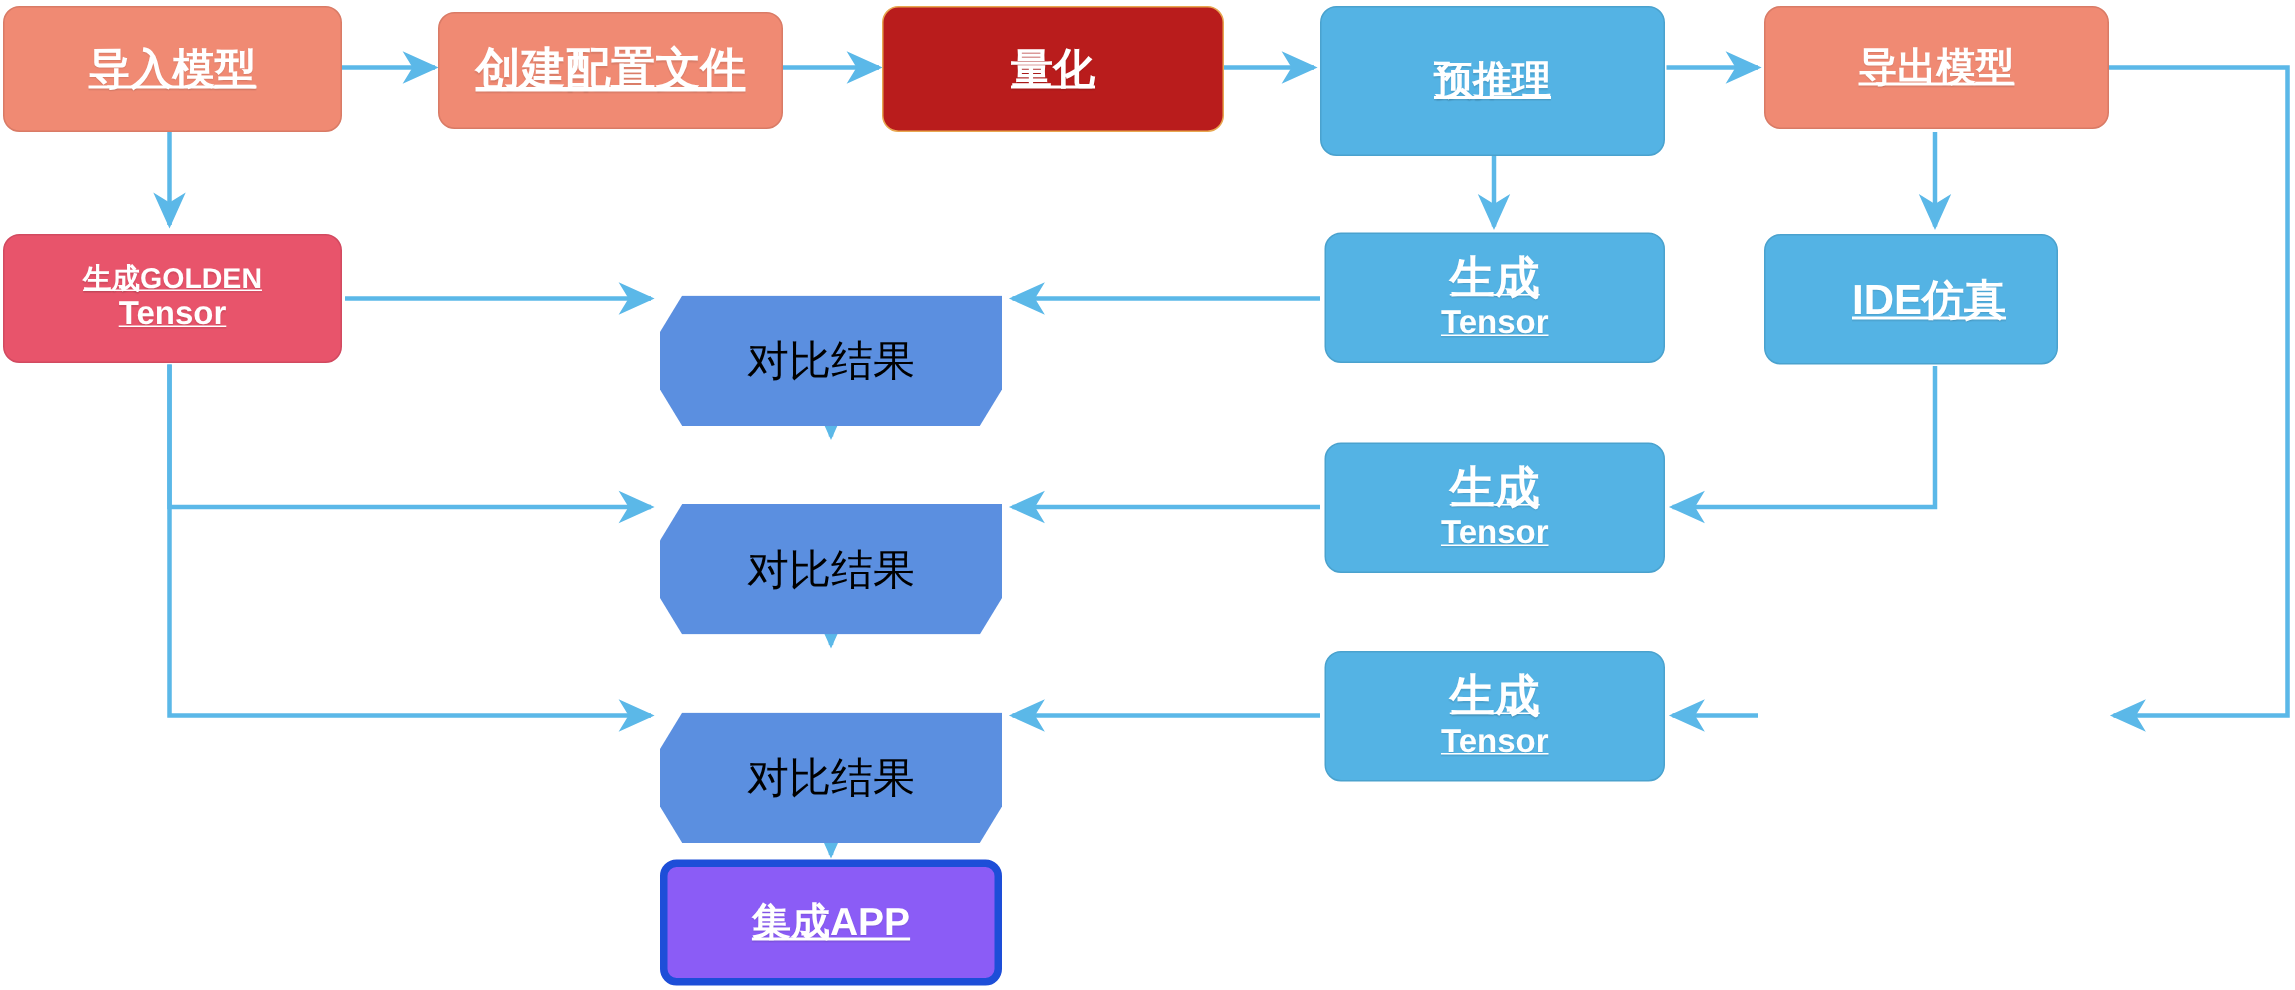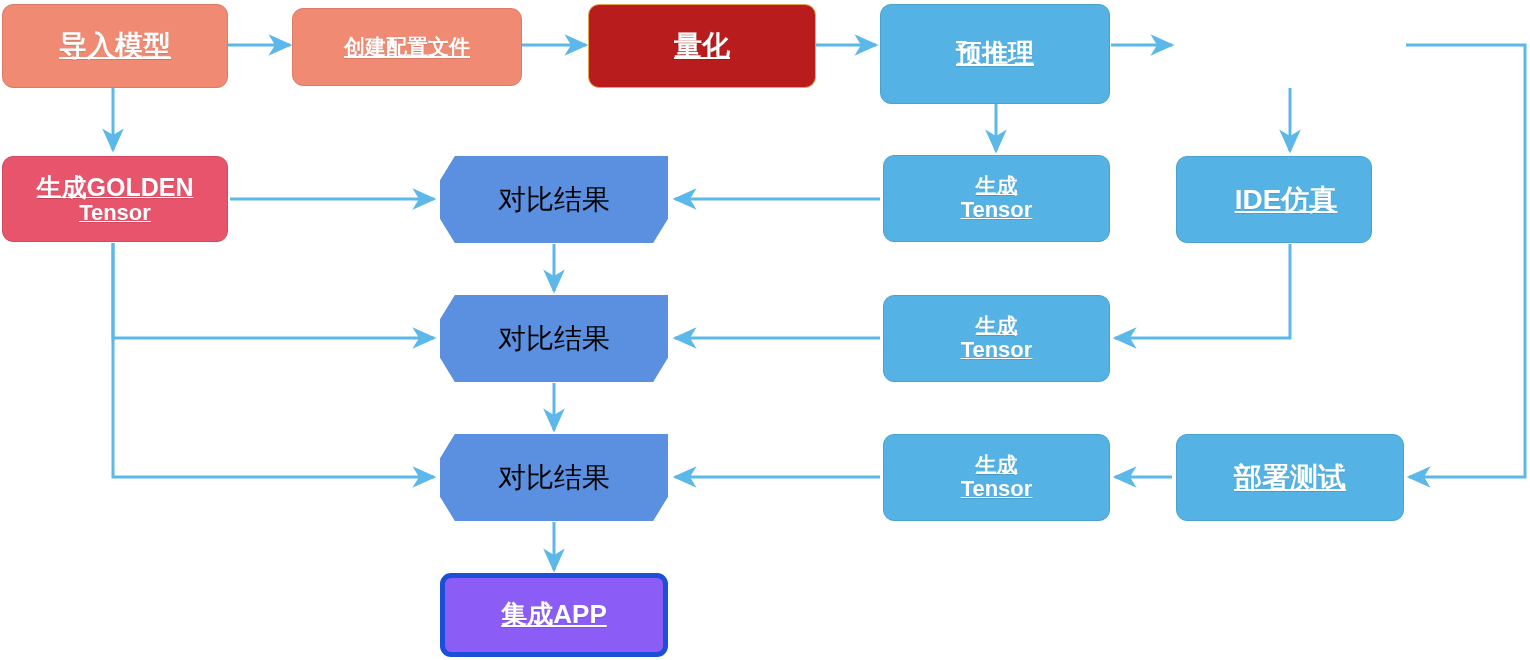--- a/index.html
+++ b/index.html
@@ -56,33 +56,34 @@
   .fill-green  { background: #8b5cf6; border: 5px solid #1d4ed8; }
   
   .hexnode {
     background: #5B8FE0;
     border: none;
     clip-path: polygon(6.5% 0%, 100% 0%, 100% 72%, 93.5% 100%, 6.5% 100%, 0% 72%, 0% 28%);
   }
   .hexwrap {
     position: absolute;
     z-index: 2;
+    margin-top: 41px;
   }
   .hexwrap .hexnode {
     position: absolute;
     left: 0; top: 0;
     width: 100%; height: 100%;
     display: flex;
     align-items: center;
     justify-content: center;
   }
-  .t-24 { font-size: 21px; }
+  .t-24 { font-size: 30px; }
   .t-26 { font-size: 26px; }
   .t-28 { font-size: 28px; }
-  .t-19 { font-size: 25px; margin-top: 32px; }
+  .t-19 { font-size: 19px; margin-top: 32px; }
   .sub  { font-size: 22px; font-weight: bold; margin-top: 48px; }
 </style>
 </head>
 <body>
 
 <div id="canvas">
 
   <svg id="edges" viewBox="0 0 1530 660" width="1530" height="660">
     <defs>
       <marker id="ah" markerWidth="9" markerHeight="9" refX="7.6" refY="4.5" orient="auto" markerUnits="strokeWidth">
@@ -129,20 +130,23 @@
   </div>
 
   <div class="node rounded fill-orange t-28" style="left:588px; top:4px;  width:228px; height:84px;">
     <span class="lbl">量化</span>
   </div>
 
   <div class="node rounded fill-lblue t-26" style="left:880px; top:4px;  width:230px; height:100px;">
     <span class="lbl">预推理</span>
   </div>
 
+  <div class="node rounded fill-coral t-26" style="left:1176px; top:4px; width:230px; height:82px;">
+    <span class="lbl">导出模型</span>
+  </div>
 
   <div class="node rounded fill-crimson" style="left:2px; top:156px; width:226px; height:86px;">
     <span class="lbl">
       <span class="t-19">生成GOLDEN</span><br>
       <span class="sub">Tensor</span>
     </span>
   </div>
 
   <div class="hexwrap" style="left:440px; top:156px; width:228px; height:87px;">
     <div class="hexnode t-28">
@@ -180,21 +184,18 @@
     </div>
   </div>
 
   <div class="node rounded fill-lblue" style="left:883px; top:434px; width:227px; height:87px;">
     <span class="lbl">
       <span class="t-24">生成</span><br>
       <span class="sub">Tensor</span>
     </span>
   </div>
 
-  <div class="node rounded fill-lblue t-28" style="left:1176px; top:434px; width:228px; height:87px;">
-    <span class="lbl">部署测试</span>
-  </div>
 
   <div class="node rounded fill-green t-26" style="left:440px; top:573px; width:228px; height:84px;">
     <span class="lbl">集成APP</span>
   </div>
 
 </div>
 
 </body></html>

